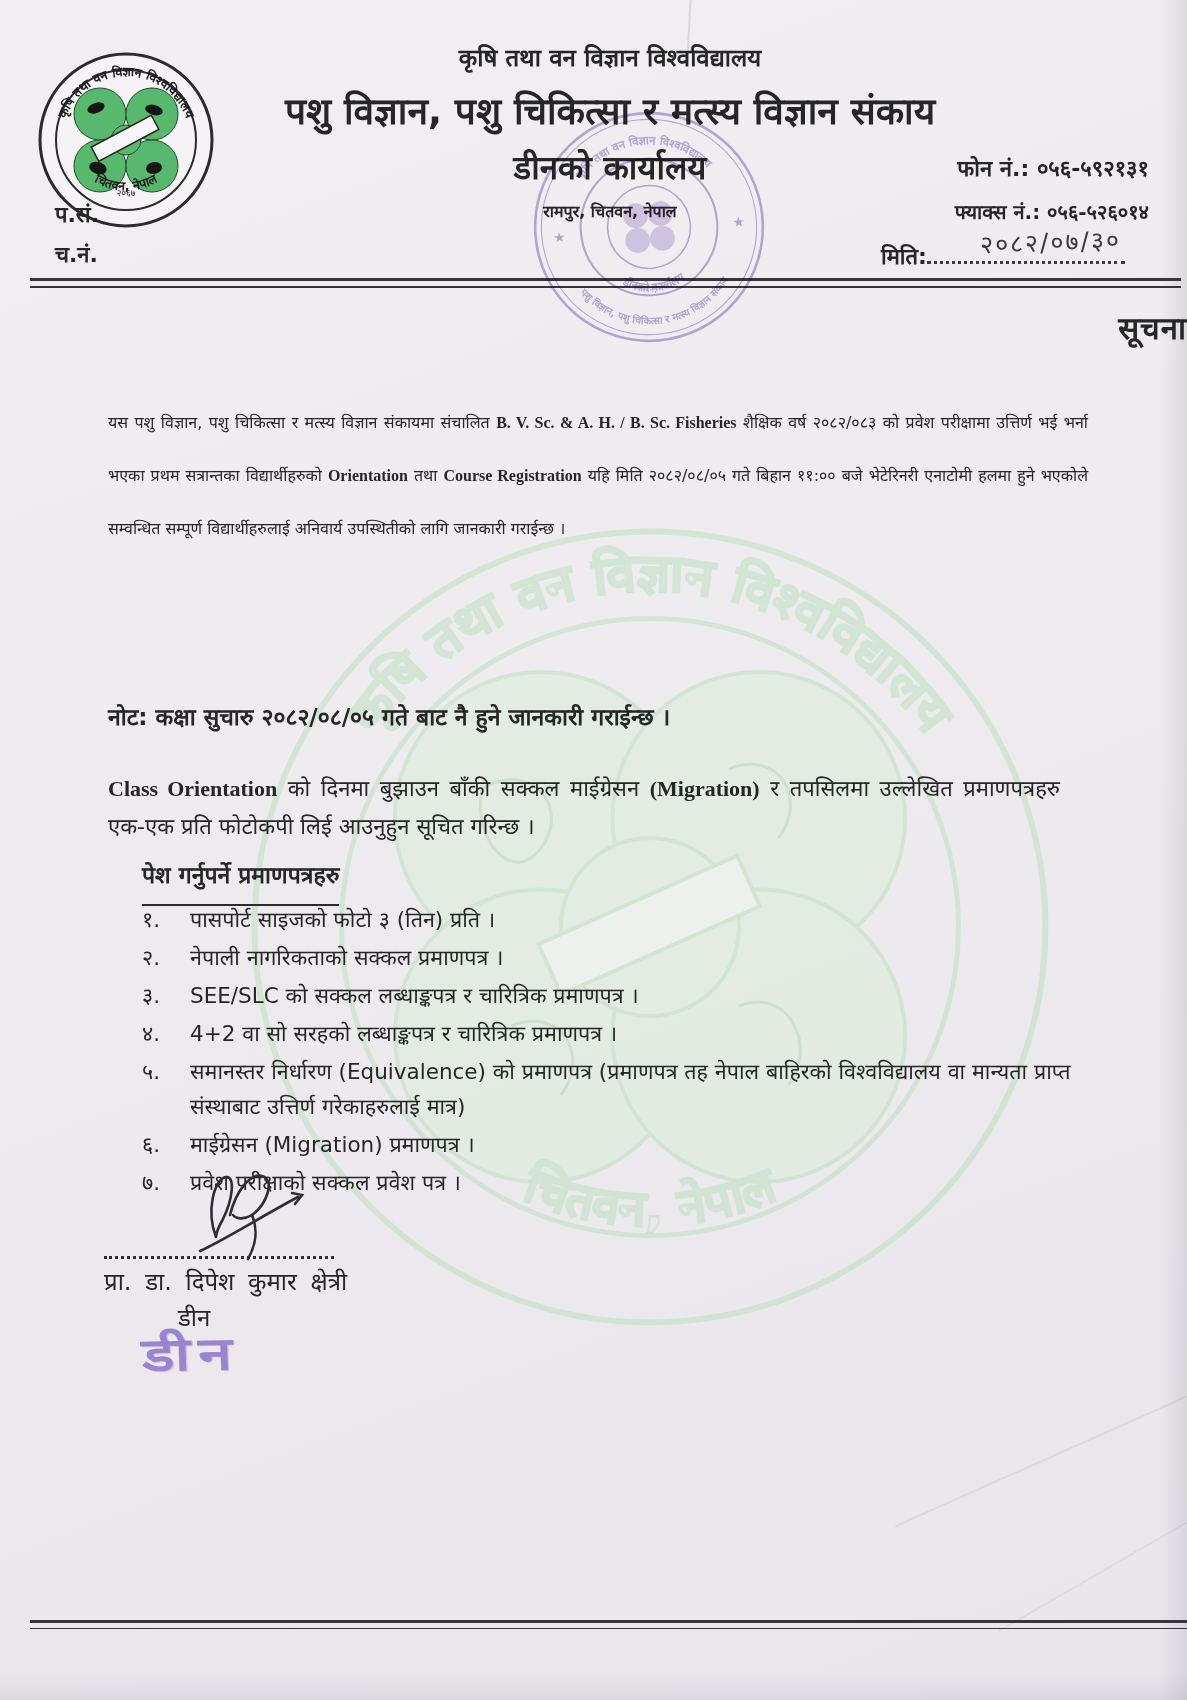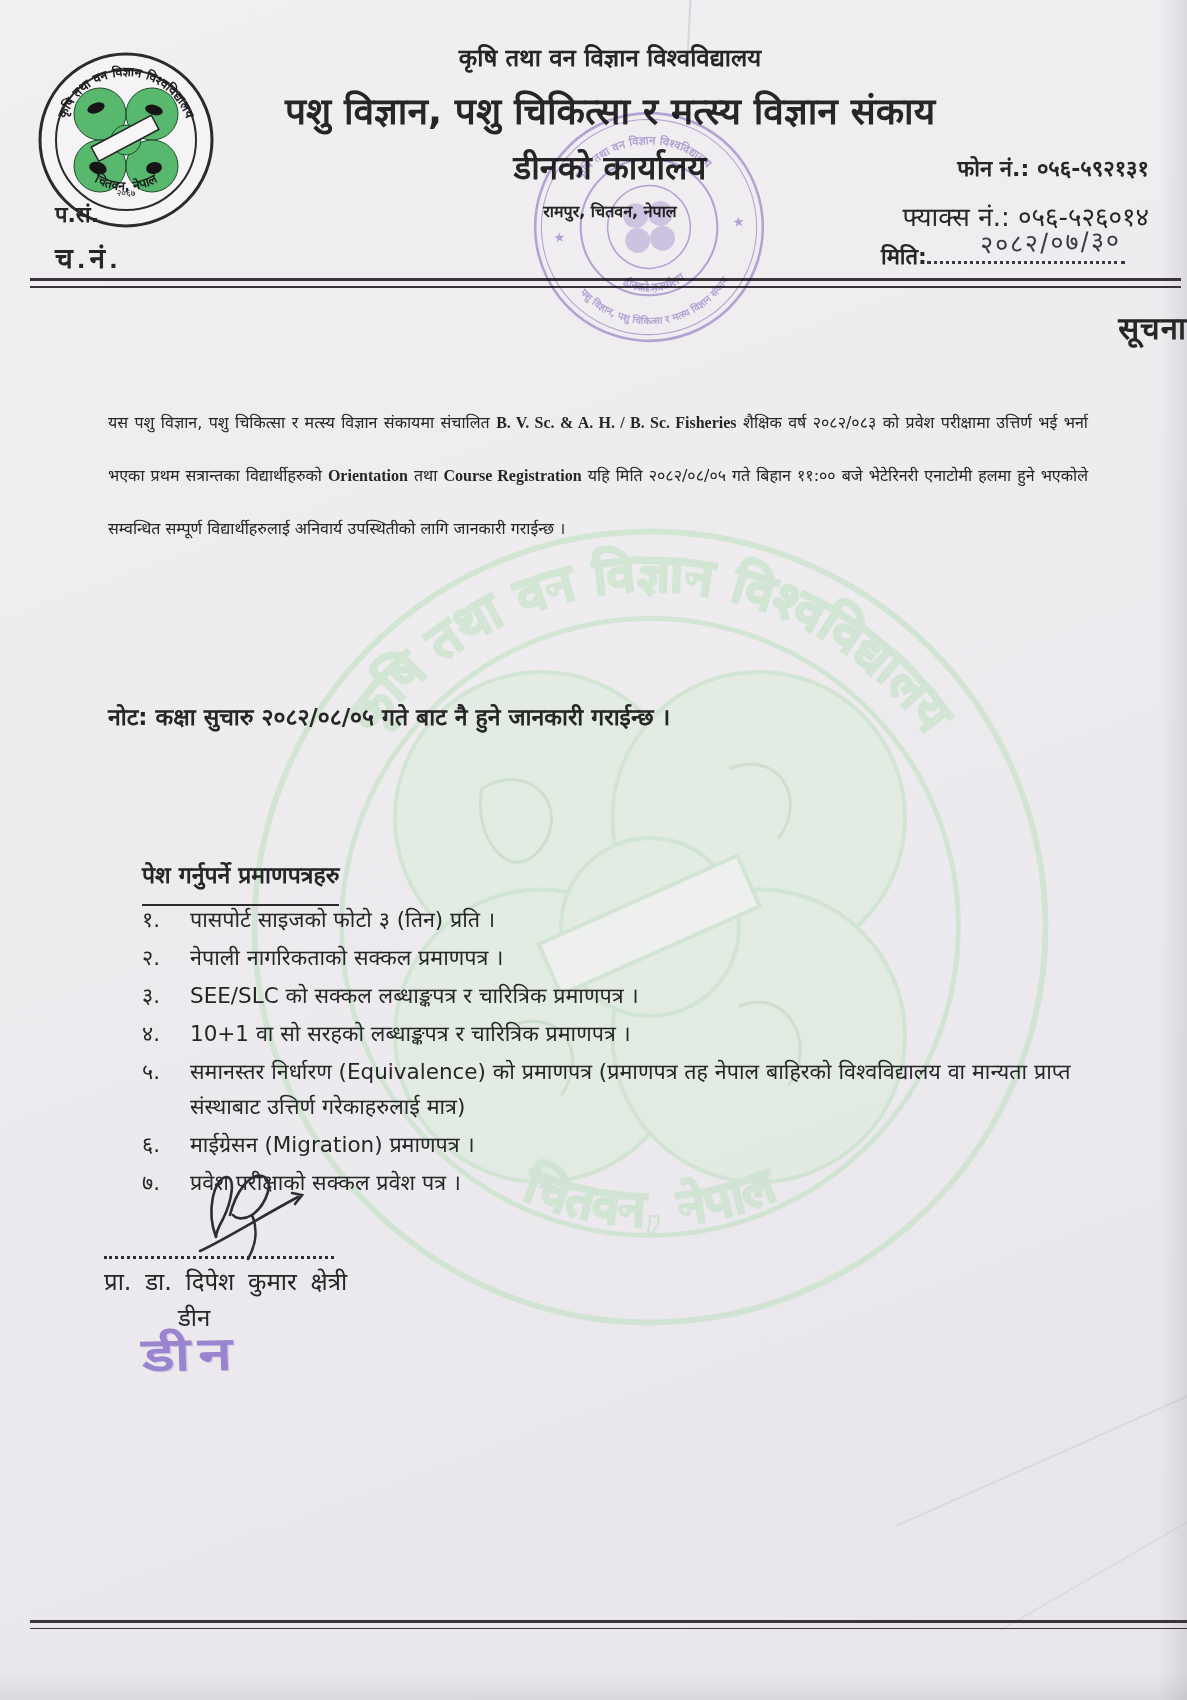--- a/index.html
+++ b/index.html
@@ -17,23 +17,23 @@
   .crease-br2{left:980px;top:1560px;width:280px;height:2px;background:rgba(100,90,105,.08);transform:rotate(-30deg);}
   
   .watermark{left:215px;top:492px;width:870px;height:870px;opacity:.5;z-index:0;}
   
   .logo-wrap{left:36px;top:50px;width:180px;height:180px;z-index:1;}
   .hdr-university{left:230px;top:40px;width:760px;text-align:center;font-size:24px;font-weight:bold;z-index:1;}
   .hdr-faculty{left:160px;top:84px;width:900px;text-align:center;font-size:37px;font-weight:bold;z-index:1;}
   .hdr-office{left:230px;top:144px;width:760px;text-align:center;font-size:33px;font-weight:bold;z-index:1;}
   .hdr-address{left:230px;top:200px;width:760px;text-align:center;font-size:16px;font-weight:bold;z-index:1;}
   .ref-label{left:55px;top:198px;font-size:22px;font-weight:bold;z-index:1;}
-  .dispatch-label{left:55px;top:238px;font-size:28px;font-weight:bold;z-index:1;font-family:Liberation Mono, monospace;}
+  .dispatch-label{left:55px;top:238px;font-size:22px;font-weight:bold;z-index:1;}
   .contact-phone{right:38px;top:152px;font-size:22px;font-weight:bold;text-align:right;z-index:1;}
-  .contact-fax{right:38px;top:198px;font-size:26px;font-weight:normal;text-align:right;z-index:1;}
+  .contact-fax{right:38px;top:198px;font-size:20px;font-weight:bold;text-align:right;z-index:1;}
   .date-row{right:36px;top:240px;width:270px;font-size:22px;font-weight:bold;z-index:1;white-space:nowrap;}
   .date-dots{display:inline-block;width:198px;height:20px;border-bottom:3px dotted #3a383e;vertical-align:baseline;}
   .date-value{position:absolute;right:30px;top:-16px;font-size:25px;font-weight:normal;color:#3b3944;transform:rotate(-2deg);letter-spacing:2px;}
   .rule-head{left:30px;right:6px;top:278px;height:5px;border-top:3px solid #38343a;border-bottom:2px solid #38343a;z-index:1;}
   .round-stamp{left:530px;top:108px;width:238px;height:238px;opacity:.55;transform:rotate(-5deg);mix-blend-mode:multiply;z-index:2;}
   
   .doc-title{left:0;right:0;top:306px;text-align:right;font-size:31px;font-weight:bold;letter-spacing:1px;z-index:1;}
   .para1{left:108px;top:396px;width:980px;font-size:16px;line-height:53px;text-align:justify;z-index:1;}
   .latin{font-family:"Liberation Serif",serif;font-weight:bold;}
   .note{left:108px;top:660px;width:960px;font-size:23px;font-weight:bold;z-index:1;margin-top:40px;}
@@ -175,39 +175,42 @@
   <div class="abs rule-head"></div>
 
   <div class="abs doc-title">सूचना</div>
 
   <div class="abs para1">
     <span>यस पशु विज्ञान, पशु चिकित्सा र मत्स्य विज्ञान संकायमा संचालित </span><span class="latin">B. V. Sc. &amp; A. H. / B. Sc. Fisheries</span><span> शैक्षिक वर्ष २०८२/०८३ को प्रवेश परीक्षामा उत्तिर्ण भई भर्ना भएका प्रथम सत्रान्तका विद्यार्थीहरुको </span><span class="latin">Orientation</span><span> तथा </span><span class="latin">Course Registration</span><span> यहि मिति २०८२/०८/०५ गते बिहान ११:०० बजे भेटेरिनरी एनाटोमी हलमा हुने भएकोले सम्वन्धित सम्पूर्ण विद्यार्थीहरुलाई अनिवार्य उपस्थितीको लागि जानकारी गराईन्छ ।</span>
   </div>
 
   <div class="abs note">नोट: कक्षा सुचारु २०८२/०८/०५ गते बाट नै हुने जानकारी गराईन्छ ।</div>
 
+  <div class="abs para2">
+    <span class="latin">Class Orientation</span><span> को दिनमा बुझाउन बाँकी सक्कल माईग्रेसन </span><span class="latin">(Migration)</span><span> र तपसिलमा उल्लेखित प्रमाणपत्रहरु एक-एक प्रति फोटोकपी लिई आउनुहुन सूचित गरिन्छ ।</span>
+  </div>
 
   <div class="abs doc-heading">पेश गर्नुपर्ने प्रमाणपत्रहरु</div>
 
   <div class="abs doc-list">
     <div class="doc-item">
       <span class="doc-num">१.</span>
       <span class="doc-text">पासपोर्ट साइजको फोटो ३ (तिन) प्रति ।</span>
     </div>
     <div class="doc-item">
       <span class="doc-num">२.</span>
       <span class="doc-text">नेपाली नागरिकताको सक्कल प्रमाणपत्र ।</span>
     </div>
     <div class="doc-item">
       <span class="doc-num">३.</span>
       <span class="doc-text">SEE/SLC को सक्कल लब्धाङ्कपत्र र चारित्रिक प्रमाणपत्र ।</span>
     </div>
     <div class="doc-item">
       <span class="doc-num">४.</span>
-      <span class="doc-text">10+1 वा सो सरहको लब्धाङ्कपत्र र चारित्रिक प्रमाणपत्र ।</span>
+      <span class="doc-text">4+2 वा सो सरहको लब्धाङ्कपत्र र चारित्रिक प्रमाणपत्र ।</span>
     </div>
     <div class="doc-item">
       <span class="doc-num">५.</span>
       <span class="doc-text">समानस्तर निर्धारण (Equivalence) को प्रमाणपत्र (प्रमाणपत्र तह नेपाल बाहिरको विश्वविद्यालय वा मान्यता प्राप्त संस्थाबाट उत्तिर्ण गरेकाहरुलाई मात्र)</span>
     </div>
     <div class="doc-item">
       <span class="doc-num">६.</span>
       <span class="doc-text">माईग्रेसन (Migration) प्रमाणपत्र ।</span>
     </div>
     <div class="doc-item">

